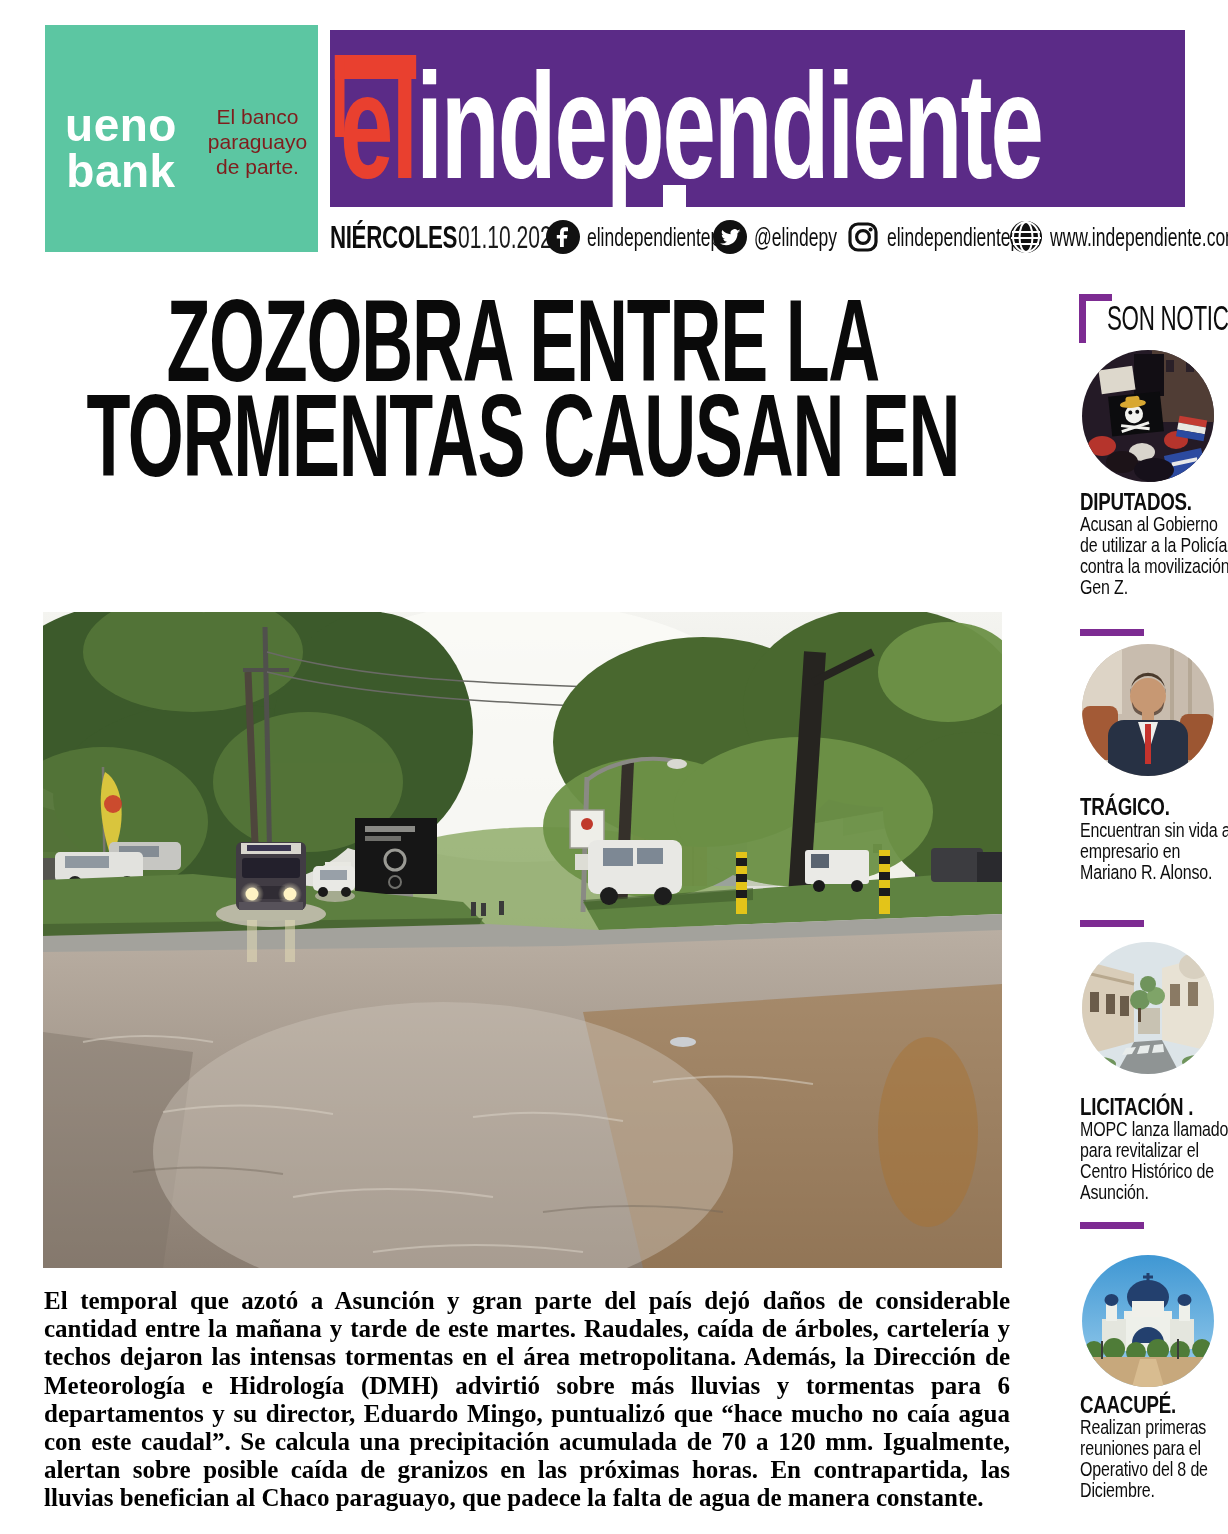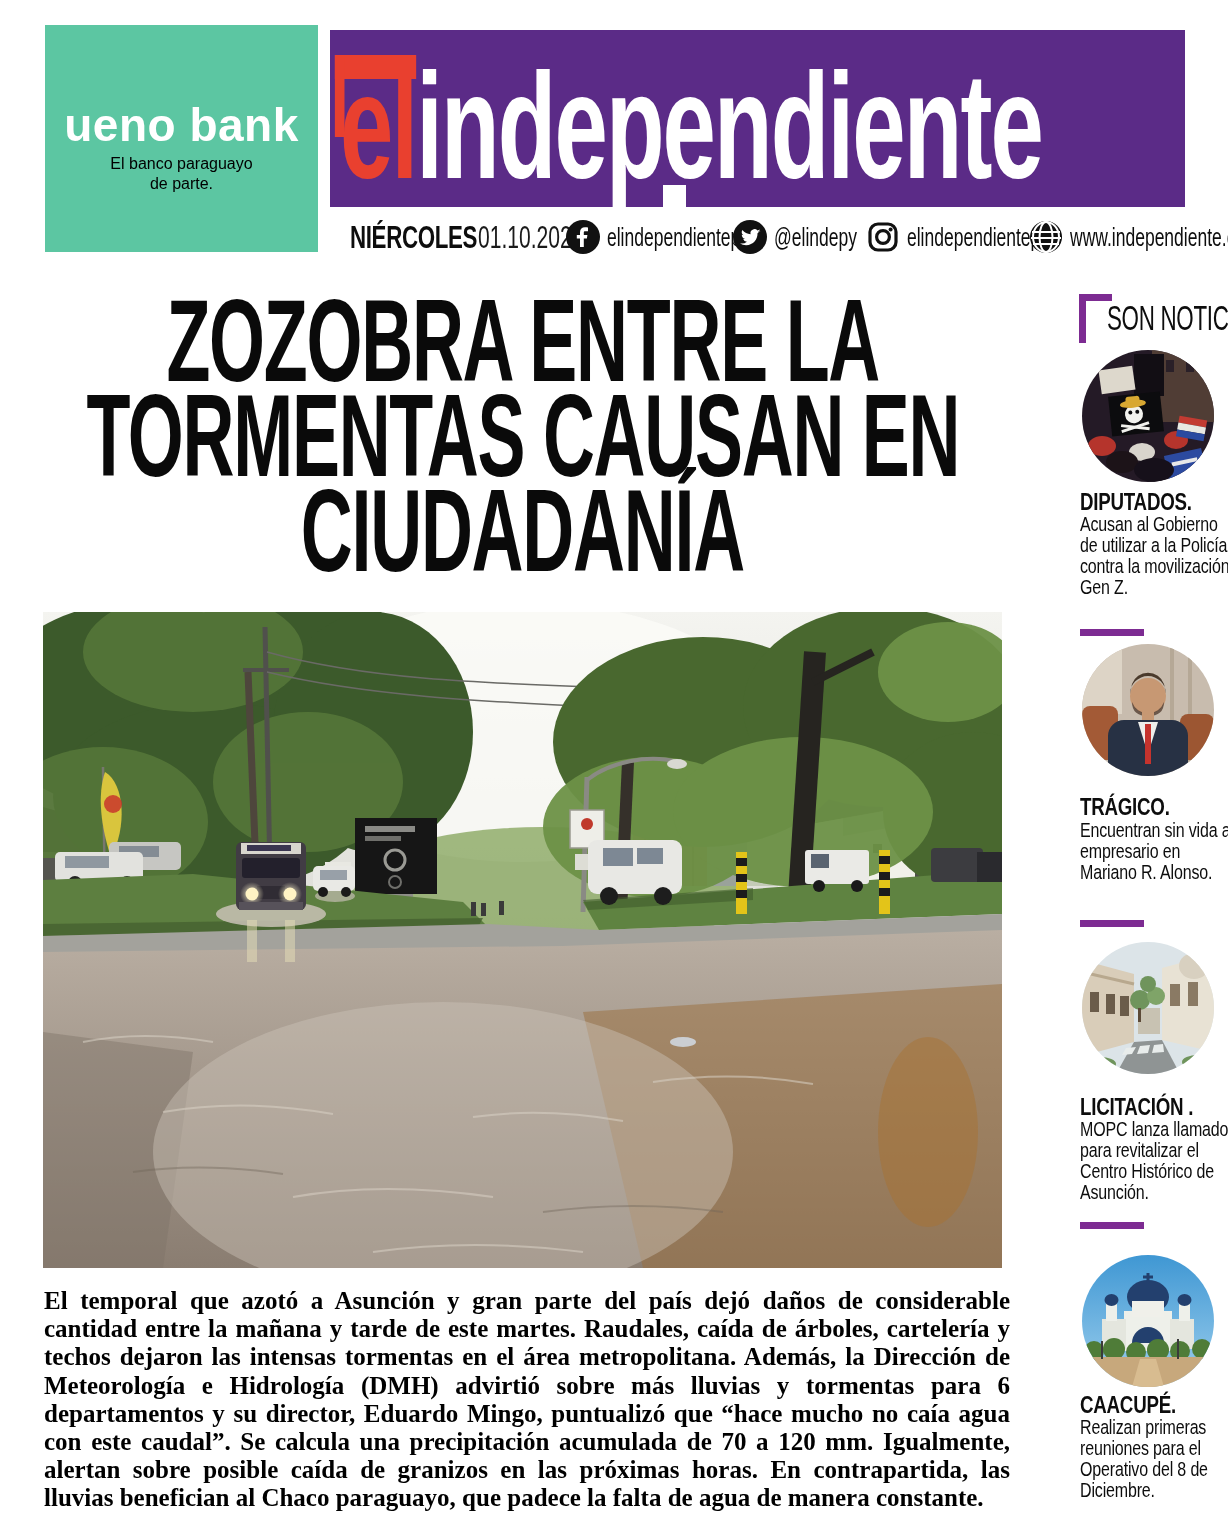--- a/index.html
+++ b/index.html
@@ -1,33 +1,33 @@
 <!DOCTYPE html>
 <html><head>
 <meta charset="utf-8">
 <style>
   html,body{margin:0;padding:0;background:#fff;}
   .page{position:relative;width:1228px;height:1534px;background:#ffffff;overflow:hidden;
         font-family:"Liberation Sans",sans-serif;color:#111;}
 
   
   .sponsor{position:absolute;left:45px;top:25px;width:273px;height:227px;background:#5cc6a2;
-           display:flex;flex-direction:column;align-items:center;justify-content:center;text-align:center;}
+           display:flex;flex-direction:row;align-items:center;justify-content:center;text-align:center;}
   .sponsor .name{color:#fff;font-weight:700;font-size:46px;letter-spacing:0.5px;line-height:1;margin-top:18px;}
-  .sponsor .tag{color:#000000;font-size:16px;line-height:1.2;margin-top:6px;}
+  .sponsor .tag{color:#7f1d1d;font-size:21px;line-height:1.2;margin-top:6px;}
 
   .masthead{position:absolute;left:330px;top:30px;width:855px;height:177px;background:#5b2b87;}
   .brand{position:absolute;left:10px;bottom:6px;font-size:150px;font-weight:700;line-height:1;
          letter-spacing:-3px;transform:scaleX(.64);transform-origin:left bottom;white-space:nowrap;color:#fff;}
   .brand .el{position:relative;color:#e9402f;display:inline-block;}
   .brand .el::before{content:"";position:absolute;left:-8px;top:4px;width:112px;height:58px;
          border-left:15px solid #e9402f;border-top:24px solid #e9402f;}
   .masthead .notch{position:absolute;left:333px;top:155px;width:23px;height:23px;background:#fff;}
 
-  .dateline{position:absolute;left:330px;top:214px;width:870px;height:46px;margin-left:20px;}
+  .dateline{position:absolute;left:330px;top:214px;width:870px;height:46px;}
   .day{position:absolute;left:0;top:6px;font-size:31px;font-weight:700;letter-spacing:-.5px;
        transform:scaleX(.72);transform-origin:left top;white-space:nowrap;color:#0d0d0d;}
   .pubdate{position:absolute;left:128px;top:6px;font-size:31px;font-weight:400;
        transform:scaleX(.68);transform-origin:left top;white-space:nowrap;color:#1a1a1a;}
   .social{position:absolute;top:0;height:46px;display:flex;align-items:center;}
   .social svg{width:36px;height:36px;flex:0 0 auto;}
   .social .handle{font-size:25px;font-weight:400;color:#0d0d0d;margin-left:6px;
        transform:scaleX(.7);transform-origin:left center;white-space:nowrap;}
   .social.s1{left:215px;} .social.s2{left:382px;} .social.s3{left:515px;} .social.s4{left:678px;}
 
@@ -123,23 +123,20 @@
       <span class="handle">www.independiente.com.py</span>
     </div>
   </div>
 
   <h1 class="headline" style="margin:0;">
     <div class="hl-line">
         <span>ZOZOBRA ENTRE LA</span>
       </div>
     <div class="hl-line">
         <span>TORMENTAS CAUSAN EN</span>
-      </div>
-    <div class="hl-line">
-        <span>CIUDADANÍA</span>
       </div>
   </h1>
 
   <figure class="main-photo">
     <svg width="959" height="656" viewBox="0 0 959 656">
       <defs>
         <linearGradient id="skyG" x1="0" y1="0" x2="0" y2="1">
           <stop offset="0" stop-color="#f4f4f0"></stop>
             <stop offset="1" stop-color="#dbdbd5"></stop>
         </linearGradient>

